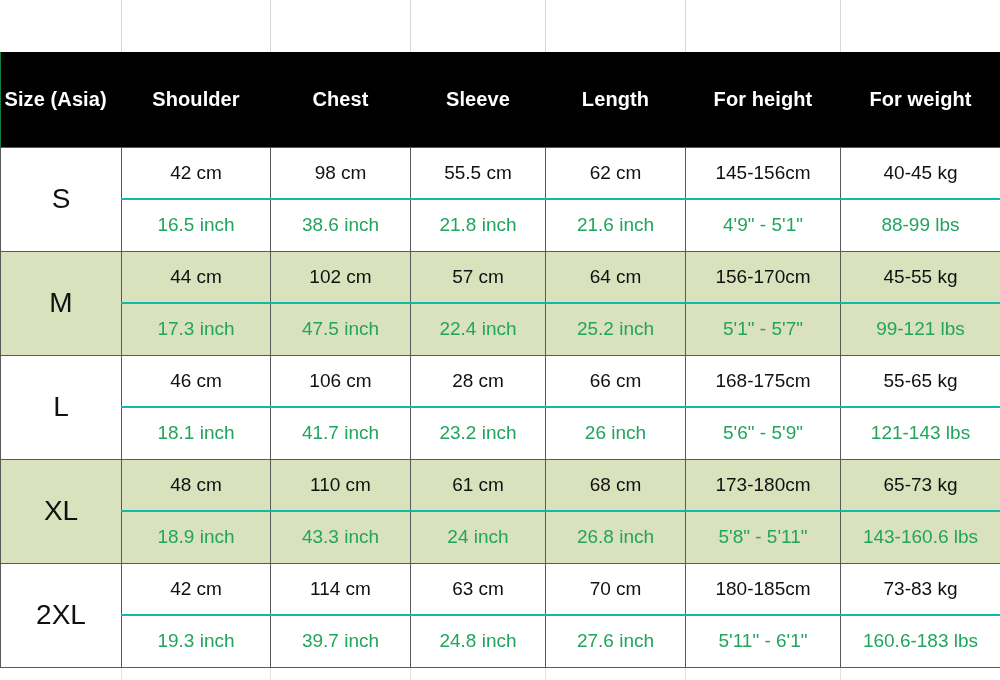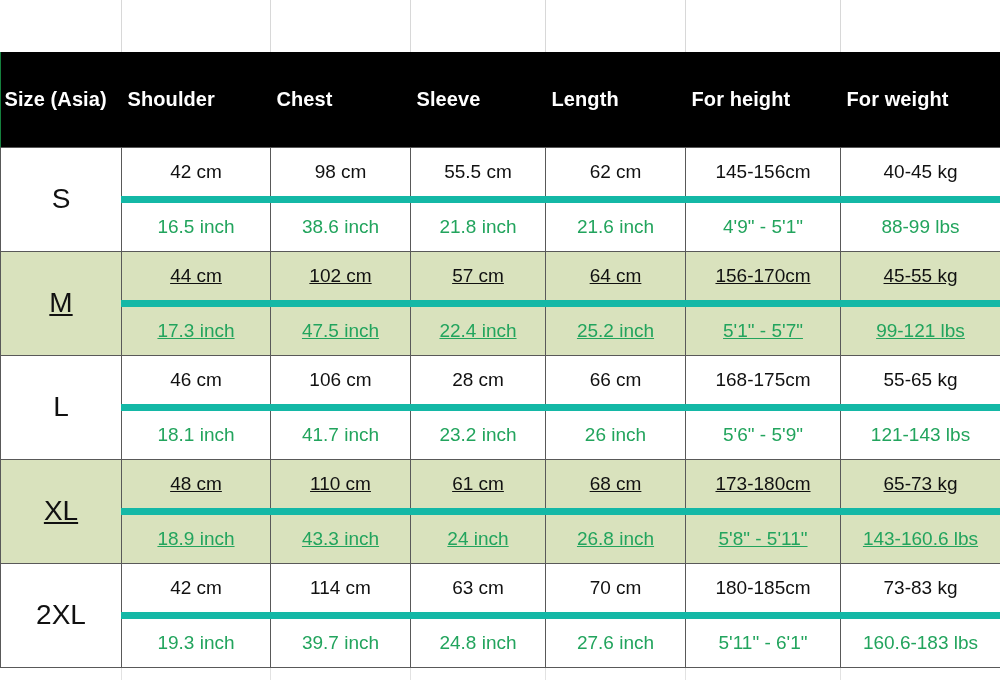--- a/index.html
+++ b/index.html
@@ -56,21 +56,21 @@
   table.size-table col.c-weight  { width: 160px; }
 
   
   thead th {
     background: #000000;
     color: #ffffff;
     font-size: 20px;
     font-weight: bold;
     height: 95px;
     padding: 0 6px;
-    text-align: left;
+    text-align: center;
     border: none;
     box-sizing: border-box;
     letter-spacing: 0.1px;
   }
   thead th.th-size {
     text-align: left;
     padding-left: 4px;
   }
 
   
@@ -99,30 +99,29 @@
   }
   td.inch-cell {
     color: #22a45d;
     font-weight: normal;
   }
 
   
   tr.shade td,
   td.shade {
     background: #d9e2bd;
-    text-decoration: underline;
   }
   tr.plain td,
   td.plain {
     background: #ffffff;
   }
 
   
   tr.row-cm td.data {
-    border-bottom: 7px solid #14b8a6;
+    border-bottom: 2px solid #14b8a6;
   }
 
   
   .bottom-strip {
     height: 13px;
     width: 1000px;
     background: #ffffff;
     position: relative;
   }
   .bottom-strip .divider {

